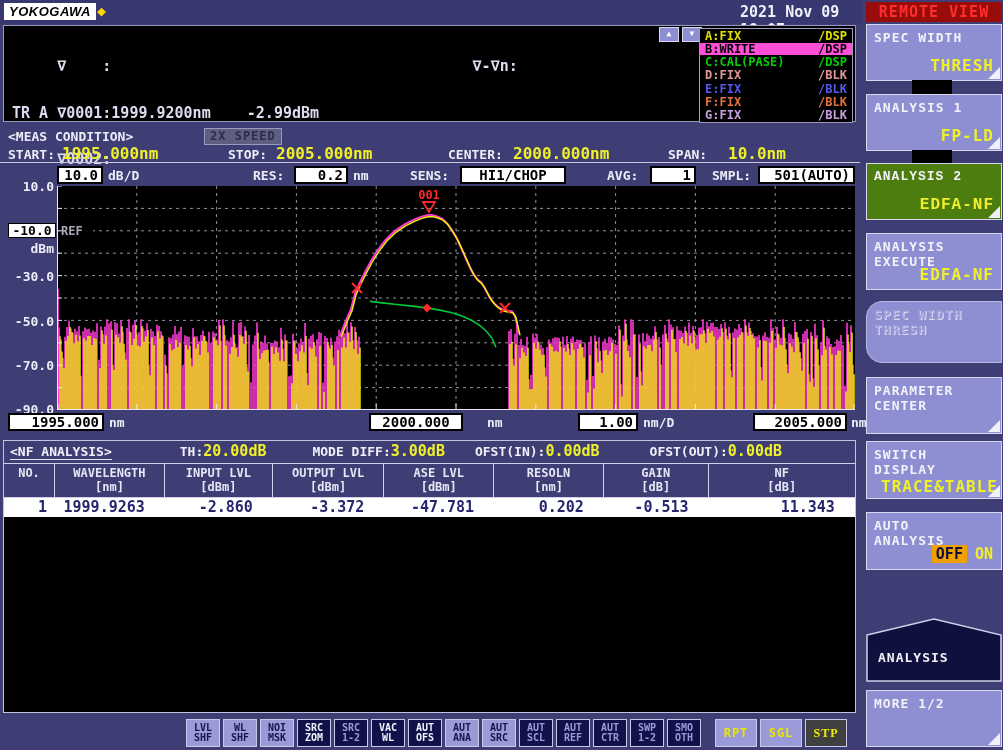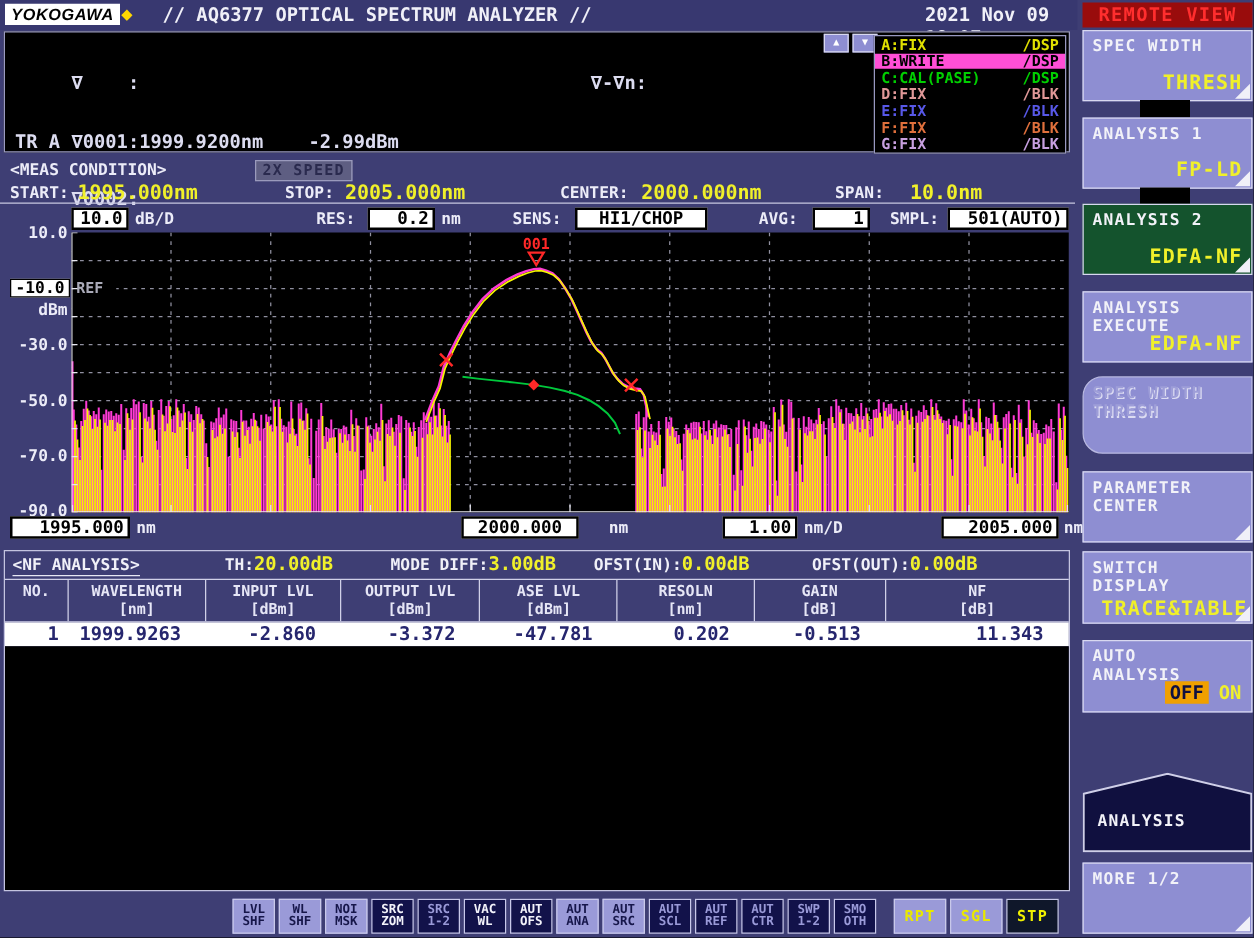--- a/index.html
+++ b/index.html
@@ -57,50 +57,49 @@
   .td.no-col{padding-right:8px;}
   .nf-body{flex:1;background:#000;}
   
   .toolbar{position:absolute;left:186px;top:719px;display:flex;gap:3px;}
   .tbtn{width:34px;height:28px;box-sizing:border-box;border:1px solid #c8c8ea;font-size:10px;font-weight:bold;
         text-align:center;display:flex;flex-direction:column;justify-content:center;line-height:10px;}
   .tbtn.light{background:#9a9ad8;color:#16164a;}
   .tbtn.dark{background:#12124a;color:#9a9ad8;}
   .tbtn.dark-white{background:#12124a;color:#f2f2fa;}
   .tbtn.light-yellow{background:#9a9ad8;color:#e8e800;}
-  .tbtn.dark-yellow{background:#0f172a;color:#f0f000;}
+  .tbtn.dark-yellow{background:#404040;color:#f0f000;font-family:Liberation Serif, serif;}
   .tbtn.single{width:42px;font-size:12px;letter-spacing:1px;}
   .tb-gap{width:8px;}
   
   .skey{position:absolute;left:866px;width:136px;background:#8e8ed2;border:1px solid #d8d8f0;
         box-sizing:border-box;}
   .skey .lbl{color:#f2f2f8;font-size:13px;font-weight:bold;letter-spacing:1px;padding:5px 0 0 7px;line-height:15px;}
   .skey .lbl2{color:#f2f2f8;font-size:13px;font-weight:bold;letter-spacing:1px;padding:0 0 0 7px;line-height:15px;}
   .skey .val{position:absolute;right:7px;bottom:5px;color:#f0f02a;font-size:16px;font-weight:bold;letter-spacing:1px;}
-  .skey.dark{background:#14532d;}
+  .skey.dark{background:#4d7c0f;font-family:Liberation Mono, monospace;}
   .fold::after{content:"";position:absolute;right:1px;bottom:1px;border-style:solid;
                border-width:0 0 12px 12px;border-color:transparent transparent #f0f0f8 transparent;}
   .skey.disabled{border-radius:16px 0 0 16px;border-color:#b8b8e0;}
   .skey.disabled .lbl,.skey.disabled .lbl2{color:#9e9ed8;text-shadow:1px 1px 0 #dcdcf2;}
   .blacktab{position:absolute;left:912px;width:40px;height:14px;background:#000;}
   .val-row{position:absolute;right:8px;bottom:6px;}
   .off-pill{background:#f0a000;color:#0f0f40;padding:0 4px;font-size:15px;font-weight:bold;}
   .on-lbl{color:#f0f02a;font-size:15px;font-weight:bold;margin-left:8px;}
   .pent{position:absolute;left:866px;top:618px;width:136px;height:64px;}
   .pent-lbl{position:absolute;left:12px;top:32px;color:#f2f2f8;font-size:13px;font-weight:bold;letter-spacing:1px;}
 </style>
 </head>
 <body>
 
 <div id="root">
 
   <div class="titlebar">
     <span class="logo">YOKOGAWA</span>
     <span class="diamond">◆</span>
-    <span class="apptitle">// AQ6377 OPTICAL SPECTRUM ANALYZER //</span>
     <span class="datetime">2021 Nov 09 18:07</span>
   </div>
   <div class="remote">REMOTE VIEW</div>
 
   <div class="trace-panel">
     <div class="trace-lines">
       <div>     ∇    :                                        ∇-∇n:</div>
       <div>TR A ∇0001:1999.9200nm    -2.99dBm</div>
       <div>     ∇0002:</div>
       <div>     ∇0003:</div>

